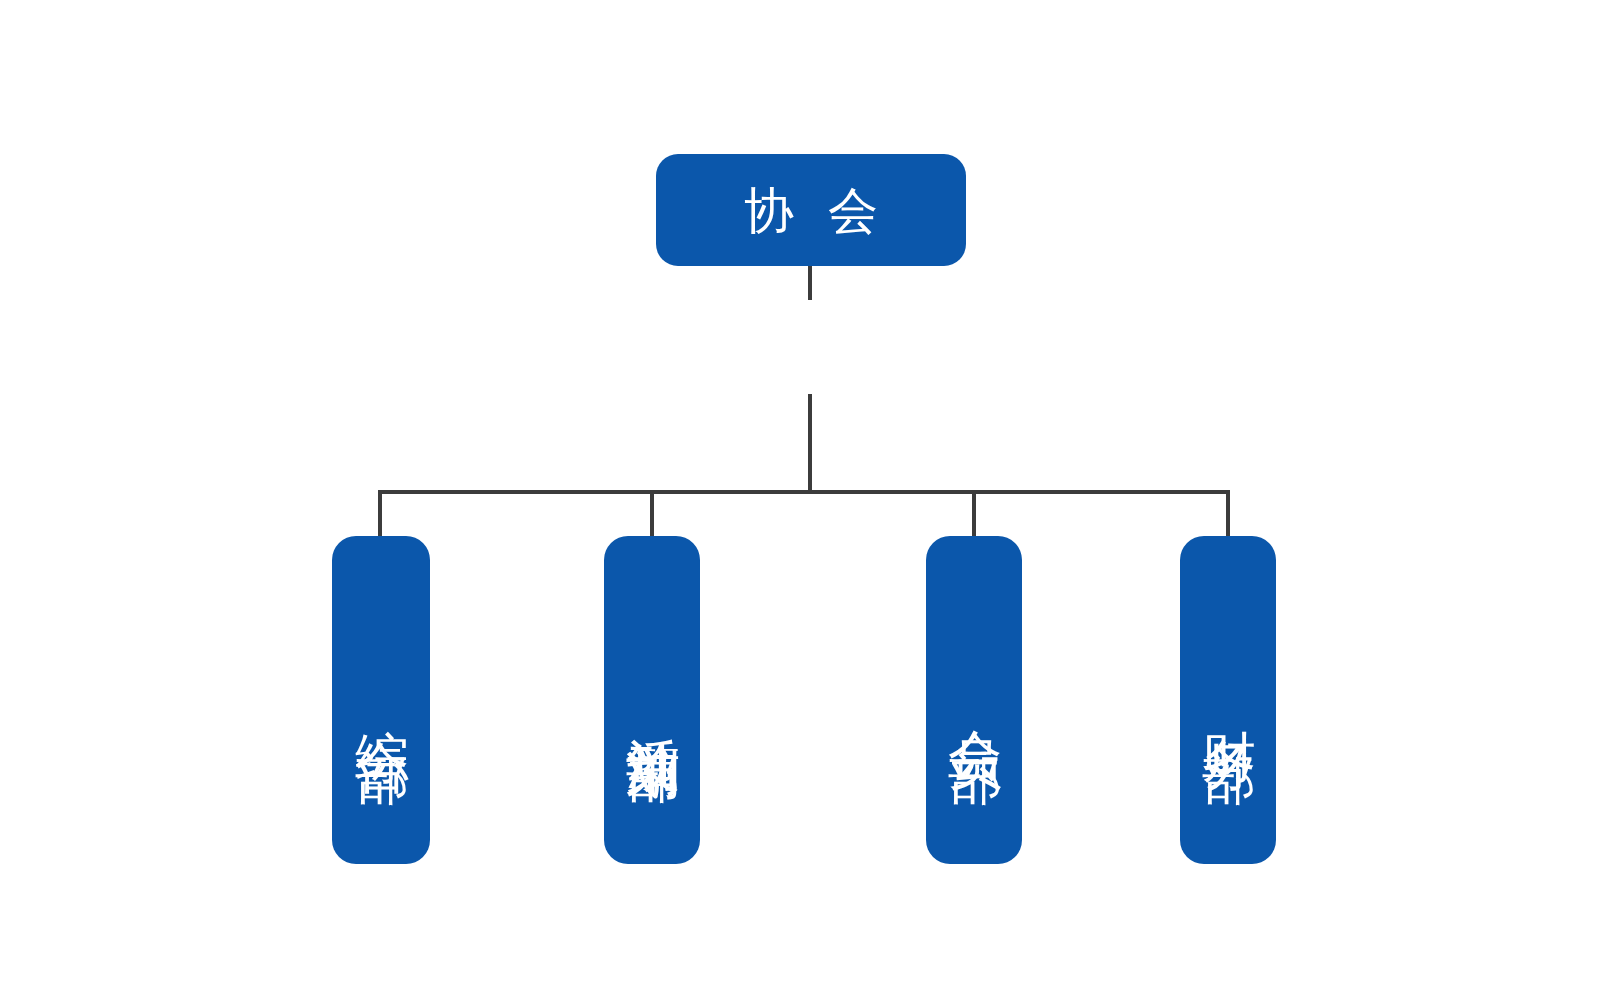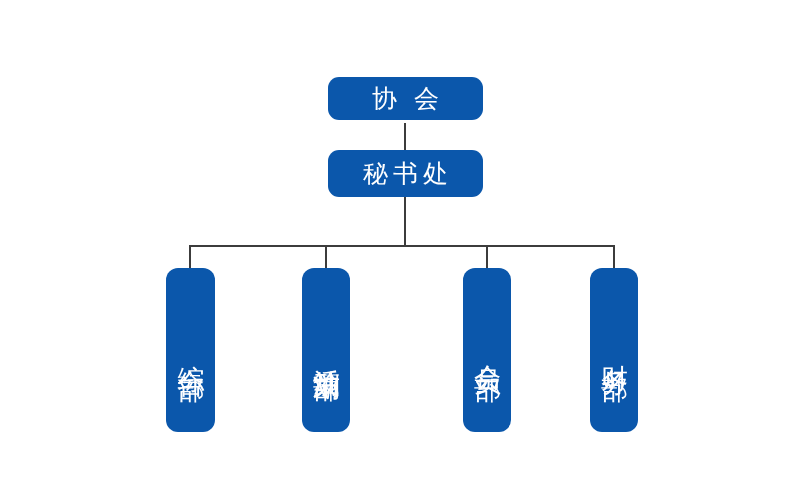--- a/index.html
+++ b/index.html
@@ -23,21 +23,21 @@
   .node {
     position: absolute;
     background: var(--node-blue);
     color: var(--text-white);
     border-radius: 11px;
     display: flex;
     align-items: center;
     justify-content: center;
   }
   .node-h {
-    width: 155px; height: 43px;
+    width: 155px; height: 56px;
     font-size: 25px;
     letter-spacing: 5px;
     text-indent: 5px;
     white-space: nowrap;
   }
   .node-root { left: 328px; top: 77px; }
   .node-secretariat { left: 328px; top: 150px; height: 47px; }
   .node-v {
     top: 268px;
     height: 164px;
@@ -79,23 +79,20 @@
   <div class="line hline conn-hbar"></div>
   <div class="line vline drop drop-1"></div>
   <div class="line vline drop drop-2"></div>
   <div class="line vline drop drop-3"></div>
   <div class="line vline drop drop-4"></div>
 
   <div class="node node-h node-root">
     <span>协 会</span>
   </div>
 
-  <div class="node node-h node-secretariat">
-    <span>秘书处</span>
-  </div>
 
   <div class="node node-v dept-1">
     <span class="vlabel">综合部</span>
   </div>
   <div class="node node-v dept-2">
     <span class="vlabel" style="letter-spacing: 1px;">活动策划部</span>
   </div>
   <div class="node node-v dept-3">
     <span class="vlabel">会员部</span>
   </div>

